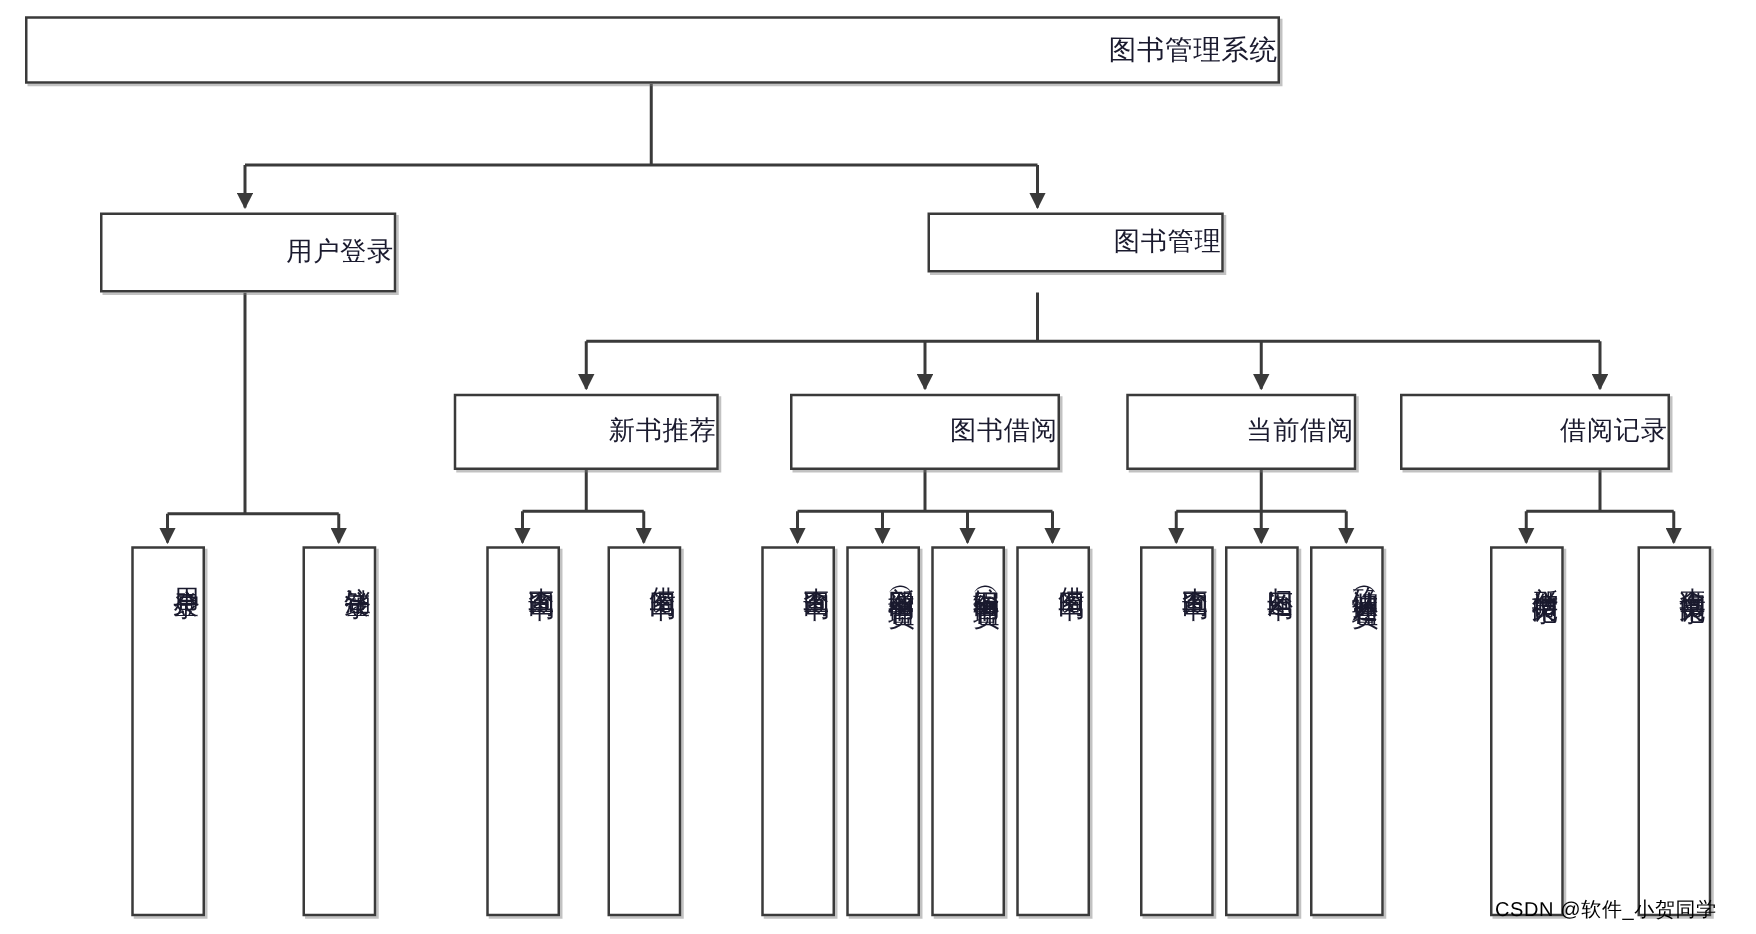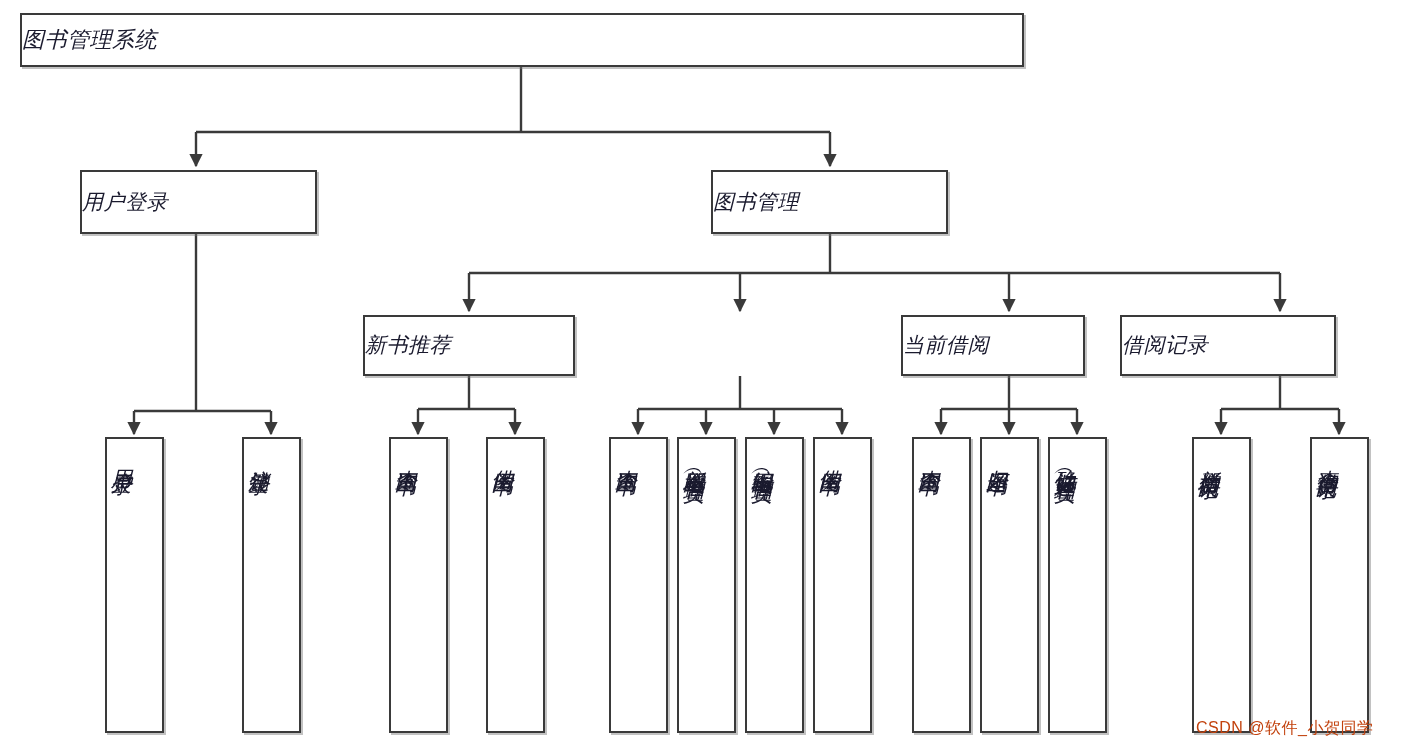--- a/index.html
+++ b/index.html
@@ -25,24 +25,23 @@
     height: 747px;
     pointer-events: none;
   }
   .node {
     position: absolute;
     box-sizing: border-box;
     background: #ffffff;
     border: 2px solid #3a3a3a;
     display: flex;
     align-items: center;
-    justify-content: flex-start;
+    justify-content: flex-end;
     color: #1a1a2e;
     box-shadow: 2px 2px 0 rgba(120,120,120,0.45);
-    font-style: italic;
   }
   .node .label {
     display: block;
     text-align: center;
     line-height: 1.18;
     letter-spacing: 0.5px;
   }
   .node.horiz .label {
     writing-mode: horizontal-tb;
     font-size: 21px;
@@ -58,21 +57,21 @@
     writing-mode: vertical-rl;
     text-orientation: upright;
     font-size: 21px;
     line-height: 1.35;
     letter-spacing: 2px;
     white-space: nowrap;
   }
   .watermark {
     position: absolute;
     font-size: 16px;
-    color: #c2410c;
+    color: #000000;
     white-space: nowrap;
     letter-spacing: 0.5px;
   }
 </style>
 </head>
 <body>
 
 <div id="canvas">
 
   <svg class="edges" viewBox="0 0 1405 747" xmlns="http://www.w3.org/2000/svg">
@@ -127,27 +126,30 @@
     </g>
   </svg>
 
   <div class="node horiz root" style="left:20px; top:13px; width:1004px; height:54px;">
     <span class="label">图书管理系统</span>
   </div>
 
   <div class="node horiz" style="left:80px; top:170px; width:237px; height:64px;">
     <span class="label">用户登录</span>
   </div>
-  <div class="node horiz" style="left:711px; top:170px; width:237px; height:64px;">
+  <div class="node horiz" style="left:742px; top:170px; width:237px; height:48px;">
     <span class="label">图书管理</span>
   </div>
 
   <div class="node horiz" style="left:363px; top:315px; width:212px; height:61px;">
     <span class="label">新书推荐</span>
   </div>
+  <div class="node horiz" style="left:632px; top:315px; width:216px; height:61px;">
+    <span class="label">图书借阅</span>
+  </div>
   <div class="node horiz" style="left:901px; top:315px; width:184px; height:61px;">
     <span class="label">当前借阅</span>
   </div>
   <div class="node horiz" style="left:1120px; top:315px; width:216px; height:61px;">
     <span class="label">借阅记录</span>
   </div>
 
   <div class="node vert" style="left:105px; top:437px; width:59px; height:296px;">
     <span class="label">用户登录</span>
   </div>

